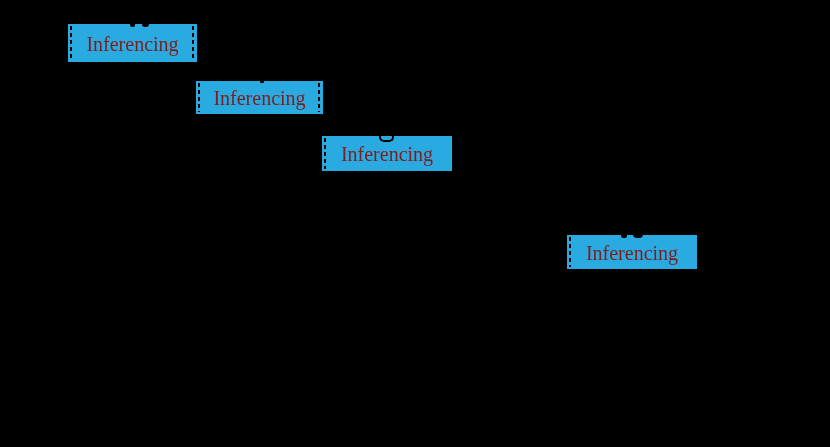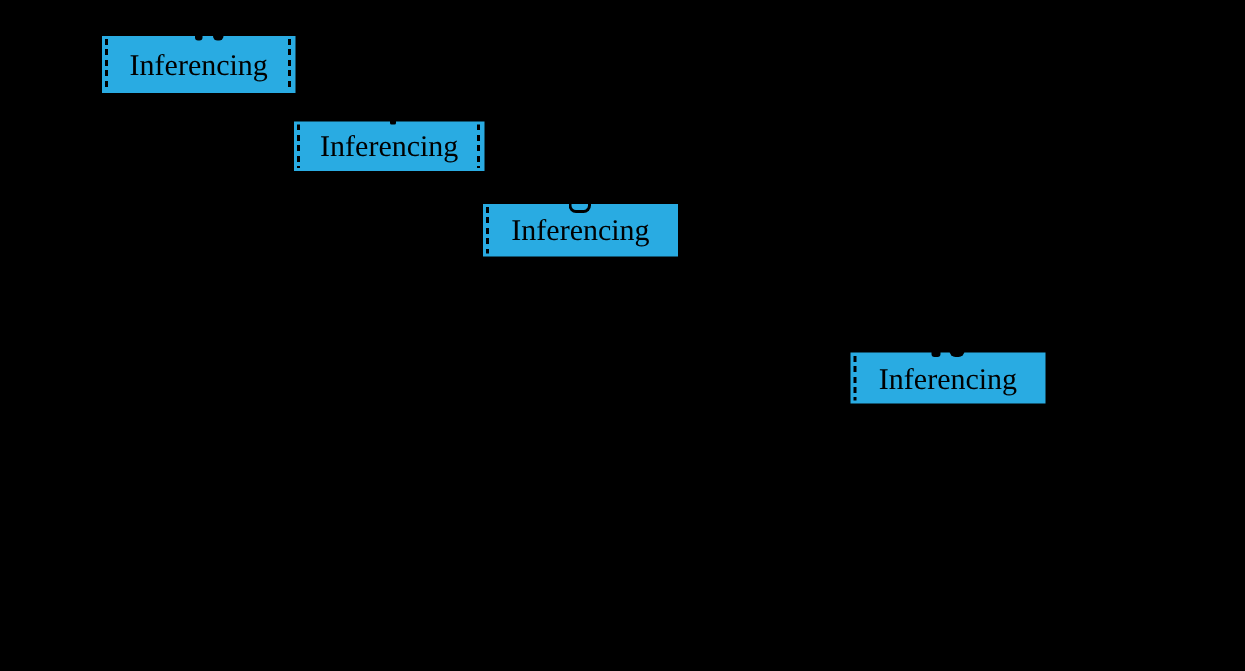--- a/index.html
+++ b/index.html
@@ -16,21 +16,21 @@
     font-family: "Liberation Serif", serif;
   }
   .infer-box {
     position: absolute;
     background: #29ABE2;
     display: flex;
     align-items: center;
     justify-content: center;
   }
   .infer-box .label {
-    color: #000000;
+    color: #7f1d1d;
     font-size: 20px;
     line-height: 1;
     white-space: nowrap;
     padding-top: 1px;
   }
   .dash-line {
     position: absolute;
     top: 2px;
     bottom: 2px;
     width: 2px;

